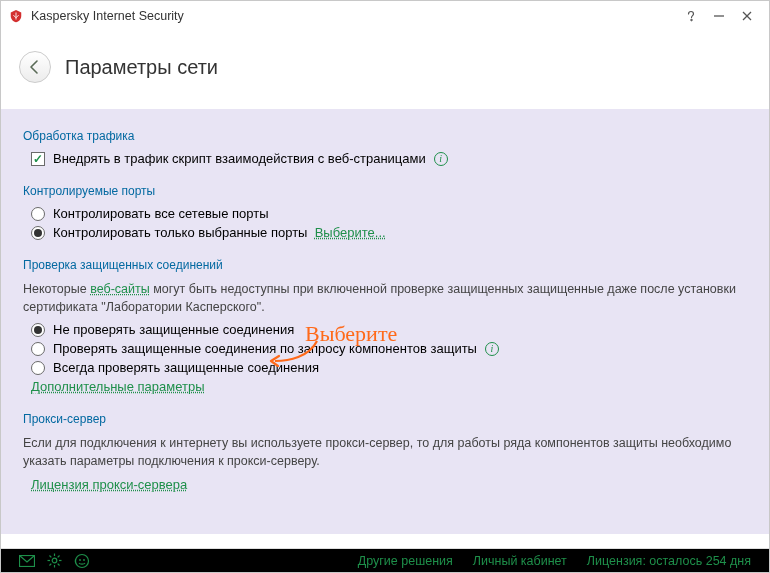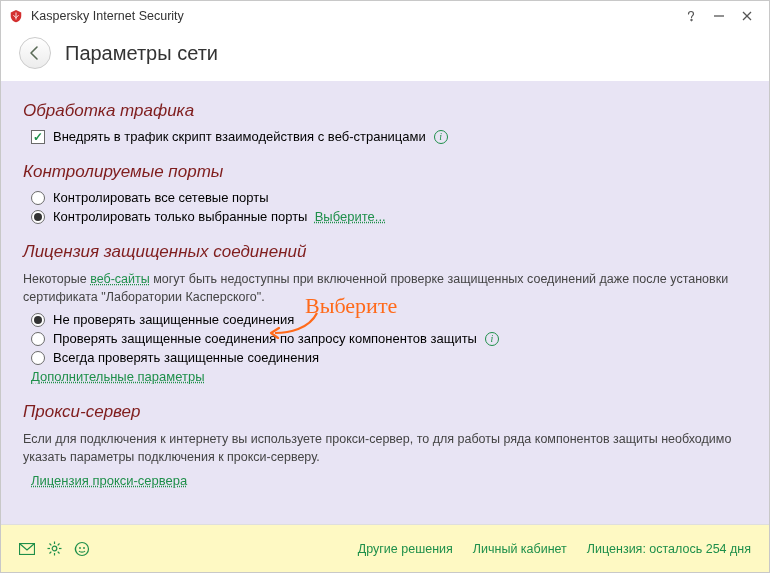--- a/index.html
+++ b/index.html
@@ -1,50 +1,50 @@
 <!DOCTYPE html>
 <html><head>
 <meta charset="utf-8">
 <style>
   * { box-sizing: border-box; margin: 0; padding: 0; }
   html, body { width: 770px; height: 573px; font-family: "Segoe UI", Arial, sans-serif; font-size: 13px; color: #000; background: #fff; overflow: hidden; }
-  .window { width: 770px; height: 573px; border: 1px solid #c8c8c8; position: relative; display: flex; flex-direction: column; background: #fff; }
+  .window { width: 770px; height: 573px; border: 1px solid #c8c8c8; position: relative; display: flex; flex-direction: column; background: #fff; gap: 14px; }
 
   
   .titlebar { height: 30px; display: flex; align-items: center; padding: 0 8px; }
   .logo { width: 14px; height: 14px; margin-right: 8px; }
   .title { font-size: 12.5px; color: #333; flex: 0 0 auto; }
   .titlebar-spacer { flex: 1; }
   .tbtn { width: 28px; height: 28px; display: flex; align-items: center; justify-content: center; cursor: pointer; color: #555; }
   .tbtn svg { stroke: #555; }
 
   
   .header { display: flex; align-items: center; padding: 6px 18px 12px 18px; }
   .back-btn { width: 32px; height: 32px; border: 1px solid #ccc; border-radius: 50%; background: linear-gradient(#fff, #ececec); display: flex; align-items: center; justify-content: center; cursor: pointer; margin-right: 14px; }
   .page-title { font-size: 20px; color: #333; font-weight: 400; }
 
   
   .content { flex: 1; background: #e8e4f4; padding: 16px 22px 10px 22px; overflow: hidden; position: relative; }
-  .section-title { font-size: 17px; color: #7f1d1d; margin-top: 4px; margin-bottom: 8px; font-style: italic; }
+  .section-title { font-size: 12px; color: #0369a1; margin-top: 4px; margin-bottom: 8px; }
   .row { display: flex; align-items: center; margin: 4px 0; font-size: 13px; padding-left: 8px; }
   .chk { width: 14px; height: 14px; border: 1px solid #6a6a6a; background: #fff; margin-right: 8px; display: inline-flex; align-items: center; justify-content: center; flex-shrink: 0; }
   .chk.checked::after { content: "✓"; font-size: 12px; line-height: 1; color: #1e8f4a; font-weight: bold; }
   .radio { width: 14px; height: 14px; border: 1px solid #6a6a6a; border-radius: 50%; background: #fff; margin-right: 8px; display: inline-flex; align-items: center; justify-content: center; flex-shrink: 0; }
   .radio.selected::after { content: ""; width: 8px; height: 8px; background: #333; border-radius: 50%; }
   .info-icon { width: 14px; height: 14px; border: 1.2px solid #1e8f4a; color: #1e8f4a; border-radius: 50%; display: inline-flex; align-items: center; justify-content: center; font-size: 10px; font-style: italic; font-family: Georgia, serif; margin-left: 8px; cursor: default; }
   .link { color: #1e8f4a; text-decoration: underline dotted; cursor: pointer; }
   .desc { font-size: 12.5px; color: #444; line-height: 1.45; margin-bottom: 6px; }
   .gap { height: 10px; }
 
   
   .anno-text { position: absolute; color: #ff6a1a; font-family: "Comic Sans MS", cursive; font-size: 22px; font-weight: 500; }
   .anno-arrow { position: absolute; }
 
   
-  .footer { height: 48px; border-top: 1px solid #dedede; background: #fef9c3; display: flex; align-items: center; padding: 10px 18px; font-size: 12.5px; }
+  .footer { height: 24px; border-top: 1px solid #dedede; background: #000000; display: flex; align-items: center; padding: 10px 18px; font-size: 12.5px; }
   .ficon { margin-right: 12px; cursor: pointer; display: inline-flex; }
   .footer-spacer { flex: 1; }
   .flink { color: #1e8f4a; text-decoration: none; margin-left: 20px; cursor: pointer; }
 </style>
 </head>
 <body>
 
 <div class="window">
 
   <div class="titlebar">
@@ -99,23 +99,23 @@
       <span class="radio"></span>
       <span>Контролировать все сетевые порты</span>
     </div>
     <div class="row">
       <span class="radio selected"></span>
       <span>Контролировать только выбранные порты</span>
       &nbsp;&nbsp;<span class="link">Выберите...</span>
     </div>
 
     <div class="gap"></div>
-    <div class="section-title">Лицензия защищенных соединений</div>
+    <div class="section-title">Проверка защищенных соединений</div>
     <div class="desc">
-      <span>Некоторые </span><span class="link">веб-сайты</span><span> могут быть недоступны при включенной проверке защищенных соединений даже после установки сертификата "Лаборатории Касперского".</span>
+      <span>Некоторые </span><span class="link">веб-сайты</span><span> могут быть недоступны при включенной проверке защищенных защищенные даже после установки сертификата "Лаборатории Касперского".</span>
     </div>
     <div class="row">
       <span class="radio selected"></span>
       <span>Не проверять защищенные соединения</span>
     </div>
     <div class="row">
       <span class="radio"></span>
       <span>Проверять защищенные соединения по запросу компонентов защиты</span>
       <span class="info-icon">i</span>
     </div>

